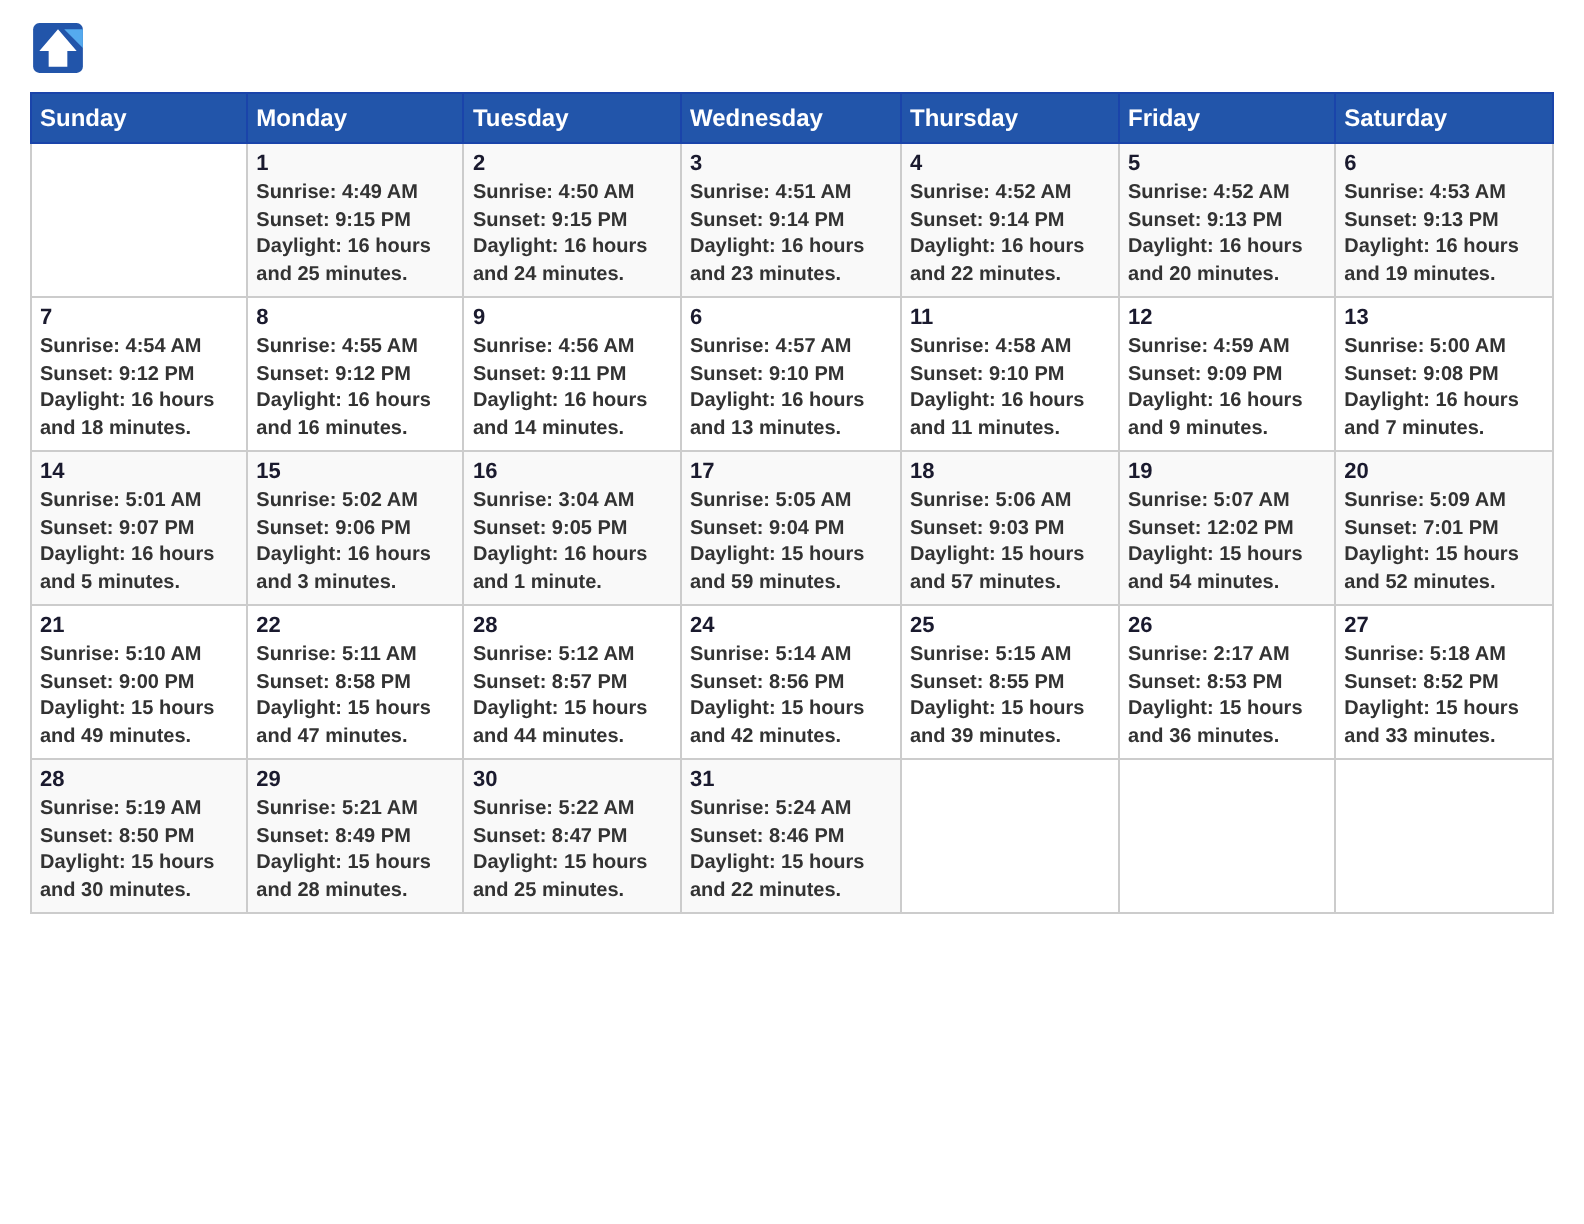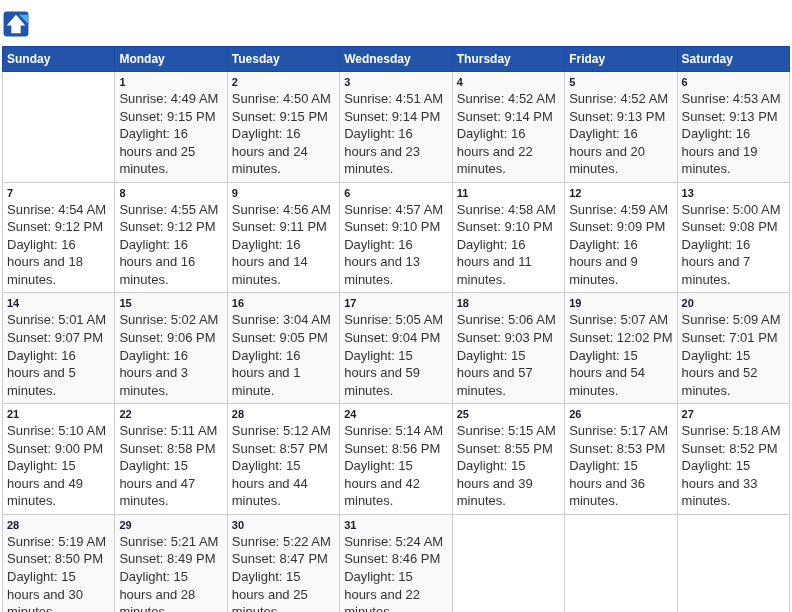--- a/index.html
+++ b/index.html
@@ -6,21 +6,21 @@
     body {
       font-family: Arial, sans-serif;
       background: #fff;
       width: 792px;
       height: 612px;
       overflow: hidden;
     }
     .container {
       width: 792px;
       height: 612px;
-      padding: 10px 2px;
+      padding: 10px 15px;
     }
     .header {
       display: flex;
       justify-content: space-between;
       align-items: flex-start;
       margin-bottom: 8px;
     }
     .logo {
       display: flex;
       align-items: center;
@@ -77,23 +77,24 @@
     tbody tr:nth-child(odd) td {
       background: #f9f9f9;
     }
     .day-number {
       font-weight: bold;
       font-size: 11px;
       color: #1a1a2e;
       margin-bottom: 2px;
     }
     .day-info {
-      font-size: 13px;
+      font-size: 10px;
       color: #333;
       line-height: 1.35;
+      font-weight: bold;
     }
     .empty-cell {
       background: #fff !important;
     }
   </style>
 </head>
 <body>
 
 <div class="container">
   <div class="header">
@@ -305,21 +306,21 @@
           </td>
           <td>
             <div class="day-number">25</div>
             <div class="day-info">Sunrise: 5:15 AM
 Sunset: 8:55 PM
 Daylight: 15 hours
 and 39 minutes.</div>
           </td>
           <td>
             <div class="day-number">26</div>
-            <div class="day-info">Sunrise: 5:17 AM
+            <div class="day-info">Sunrise: 2:17 AM
 Sunset: 8:53 PM
 Daylight: 15 hours
 and 36 minutes.</div>
           </td>
           <td>
             <div class="day-number">27</div>
             <div class="day-info">Sunrise: 5:18 AM
 Sunset: 8:52 PM
 Daylight: 15 hours
 and 33 minutes.</div>

